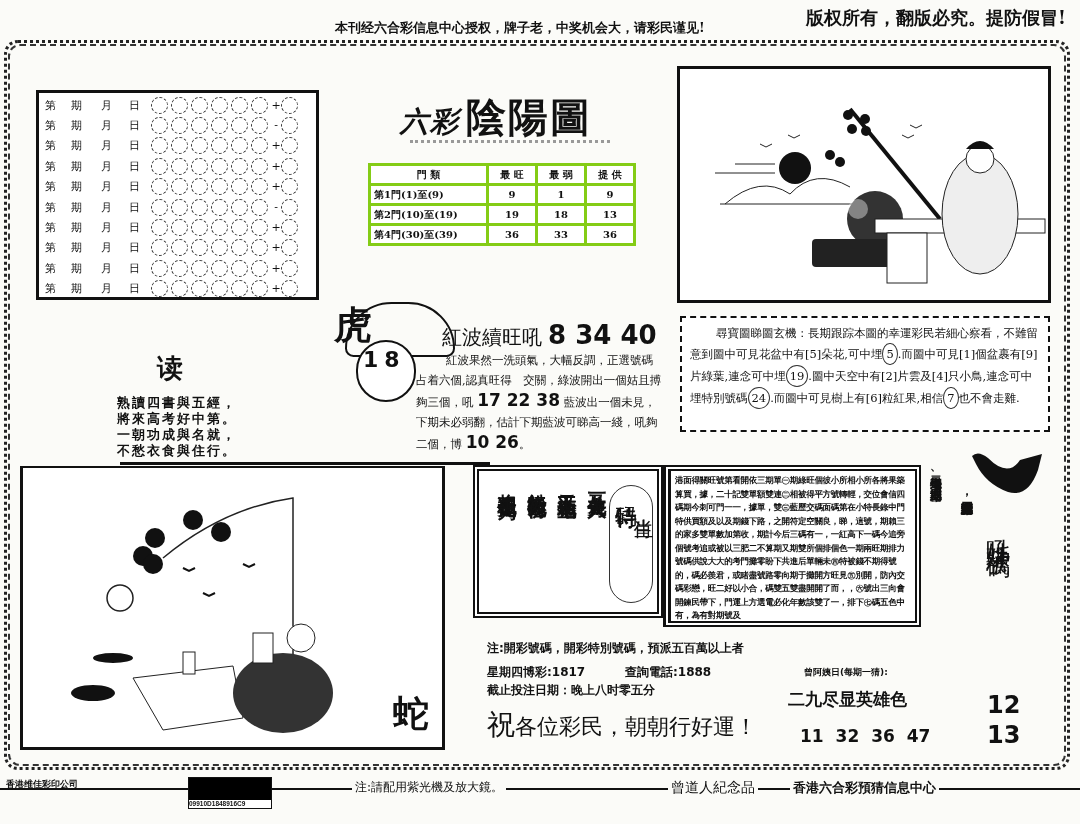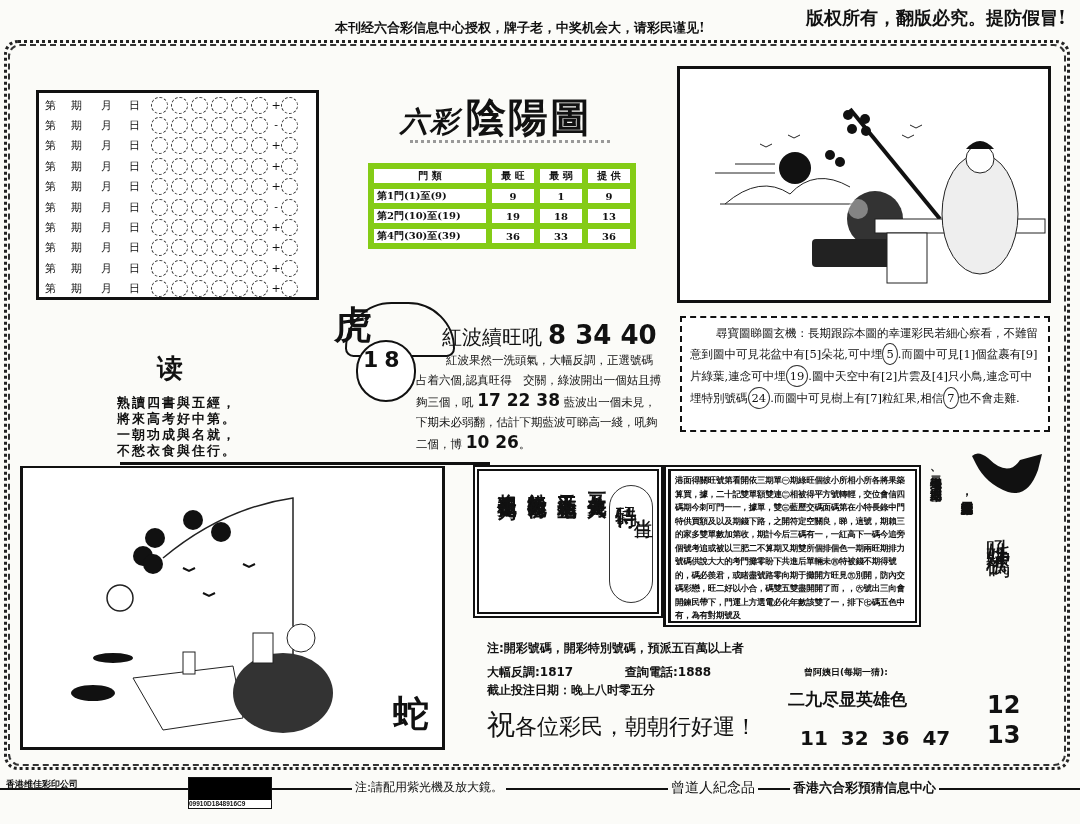--- a/index.html
+++ b/index.html
@@ -25,21 +25,21 @@
   .circ { width: 17px; height: 17px; border: 1.5px dashed #333; border-radius: 50%; margin-right: 3px; }
   .plus { width: 10px; text-align: center; font-size: 11px; }
 
   
   .title { left: 400px; top: 90px; font-size: 40px; font-weight: bold; font-family: "DejaVu Sans", sans-serif; letter-spacing: 2px; }
   .title .small { font-size: 28px; font-style: italic; font-family: "DejaVu Serif", serif; margin-right: 6px; }
   .title-underline { left: 410px; top: 140px; width: 200px; border-top: 3px dotted #999; }
 
   
   .tbl { left: 368px; top: 163px; width: 268px; border-collapse: collapse; border: 3px solid #111; font-size: 10px; font-weight: bold; background:#fff; }
-  .tbl td, .tbl th { border: 6px solid #84cc16; height: 20px; text-align: center; padding: 0 3px; }
+  .tbl td, .tbl th { border: 3px solid #84cc16; height: 20px; text-align: center; padding: 0 3px; }
   .tbl td:first-child, .tbl th:first-child { text-align: left; width: 118px; }
   .tbl th:first-child { text-align: center; }
 
   
   .pic1 { left: 677px; top: 66px; width: 374px; height: 237px; border: 3px solid #111; background: #fff; }
 
   
   .tiger { left: 334px; top: 300px; font-size: 38px; font-weight: bold; font-family: "DejaVu Sans", sans-serif; }
   .mushroom { left: 345px; top: 302px; width: 110px; height: 55px; border: 2px solid #111; border-radius: 55px 55px 10px 10px; }
   .stem { left: 356px; top: 340px; width: 60px; height: 62px; border: 2px solid #111; border-radius: 30px; background: #fff; }
@@ -81,21 +81,21 @@
 
   
   .note1 { left: 487px; top: 640px; font-size: 12px; font-weight: bold; font-family: "DejaVu Sans", sans-serif; }
   .phone1 { left: 487px; top: 664px; font-size: 12px; font-weight: bold; font-family: "DejaVu Sans", sans-serif; }
   .phone2 { left: 625px; top: 664px; font-size: 12px; font-weight: bold; font-family: "DejaVu Sans", sans-serif; }
   .deadline { left: 487px; top: 682px; font-size: 12px; font-weight: bold; font-family: "DejaVu Sans", sans-serif; }
   .wish { left: 487px; top: 706px; font-size: 22px; font-family: "DejaVu Sans", sans-serif; }
   .wish .big { font-size: 28px; }
   .aunt { left: 804px; top: 666px; font-size: 9px; font-weight: bold; font-family: "DejaVu Sans", sans-serif; }
   .hero { left: 788px; top: 688px; font-size: 17px; font-weight: 900; font-family: "DejaVu Sans", sans-serif; }
-  .hero-nums { left: 800px; top: 726px; font-size: 20px; font-weight: bold; font-family: "DejaVu Sans", sans-serif; word-spacing: 6px; }
+  .hero-nums { left: 800px; top: 726px; font-size: 17px; font-weight: bold; font-family: "DejaVu Sans", sans-serif; word-spacing: 6px; }
 
   
   .foot-line { left: 0; top: 788px; width: 1080px; border-top: 2px solid #111; }
   .printer { left: 6px; top: 778px; font-size: 9px; font-weight: bold; }
   .barcode { left: 188px; top: 777px; width: 84px; height: 32px; border: 1px solid #111; background: #fff; }
   .barcode .bar { height: 22px; background: #000; }
   .barcode .code { font-size: 6.5px; font-family: Liberation Sans, sans-serif; text-align: left; font-weight: bold; }
   .uv { left: 352px; top: 779px; font-size: 12px; background: #fbfbf8; padding: 0 3px; }
   .memo { left: 668px; top: 779px; font-size: 14px; background: #fbfbf8; padding: 0 3px; }
   .center { left: 790px; top: 779px; font-size: 13px; font-weight: 900; background: #fbfbf8; padding: 0 3px; font-family: "DejaVu Sans", sans-serif; }
@@ -323,21 +323,21 @@
   <span>紅波續旺吼</span><b>8 34 40</b>
 </div>
 <div class="abs para">
   <span>紅波果然一洗頭氣，大幅反調，正選號碼占着六個,認真旺得　交關，綠波開出一個姑且搏夠三個，吼</span>
   <b>17 22 38</b>
   <span>藍波出一個未見，下期未必弱翻，估計下期藍波可睇高一綫，吼夠二個，博</span>
   <b>10 26</b><span>。</span>
 </div>
 
 <div class="abs treasure">
-  <span>尋寶圖睇圖玄機：長期跟踪本圖的幸運彩民若細心察看，不難留意到圖中可見花盆中有[5]朵花,可中埋</span><span class="ring">5</span><span>.而圖中可見[1]個盆裹有[9]片綠葉,連念可中埋</span><span class="ring">19</span><span>.圖中天空中有[2]片雲及[4]只小鳥,連念可中埋特別號碼</span><span class="ring">24</span><span>.而圖中可見樹上有[7]粒紅果,相信</span><span class="ring">7</span><span>也不會走雞.</span>
+  <span>尋寶圖睇圖玄機：長期跟踪本圖的幸運彩民若細心察看，不難留意到圖中可見花盆中有[5]朵花,可中埋</span><span class="ring">5</span><span>.而圖中可見[1]個盆裹有[9]片綠葉,連念可中埋</span><span class="ring">19</span><span>.圖中天空中有[2]片雲及[4]只小鳥,連念可中埋特別號碼</span><span class="ring">24</span><span>.而圖中可見樹上有[6]粒紅果,相信</span><span class="ring">7</span><span>也不會走雞.</span>
 </div>
 
 <div class="abs poem-h">读</div>
 <div class="abs poem">
   <div>熟讀四書與五經，</div>
   <div>將來高考好中第。</div>
   <div>一朝功成與名就，</div>
   <div>不愁衣食與住行。</div>
 </div>
 <div class="abs poem-line"></div>
@@ -380,21 +380,21 @@
 <svg class="abs hook" viewBox="0 0 78 52">
   <path d="M4 8 Q10 2 20 10 Q40 30 52 12 L74 6 L70 22 Q60 50 40 44 Q18 36 8 16 Z" fill="#111"></path>
 </svg>
 <div class="abs sis">吼姊妹號碼</div>
 <div class="abs sis-num">
   <div>12</div>
   <div>13</div>
 </div>
 
 <div class="abs note1">注:開彩號碼，開彩特別號碼，預派五百萬以上者</div>
-<div class="abs phone1">大幅反調:1817</div>
+<div class="abs phone1">星期四博彩:1817</div>
 <div class="abs phone2">查詢電話:1888</div>
 <div class="abs deadline">截止投注日期：晚上八时零五分</div>
 <div class="abs wish">
   <span class="big">祝</span><span>各位彩民，朝朝行好運！</span>
 </div>
 <div class="abs aunt">曾阿姨日(每期一猜):</div>
 <div class="abs hero">二九尽显英雄色</div>
 <div class="abs hero-nums">11 32 36 47</div>
 
 <div class="abs foot-line"></div>

